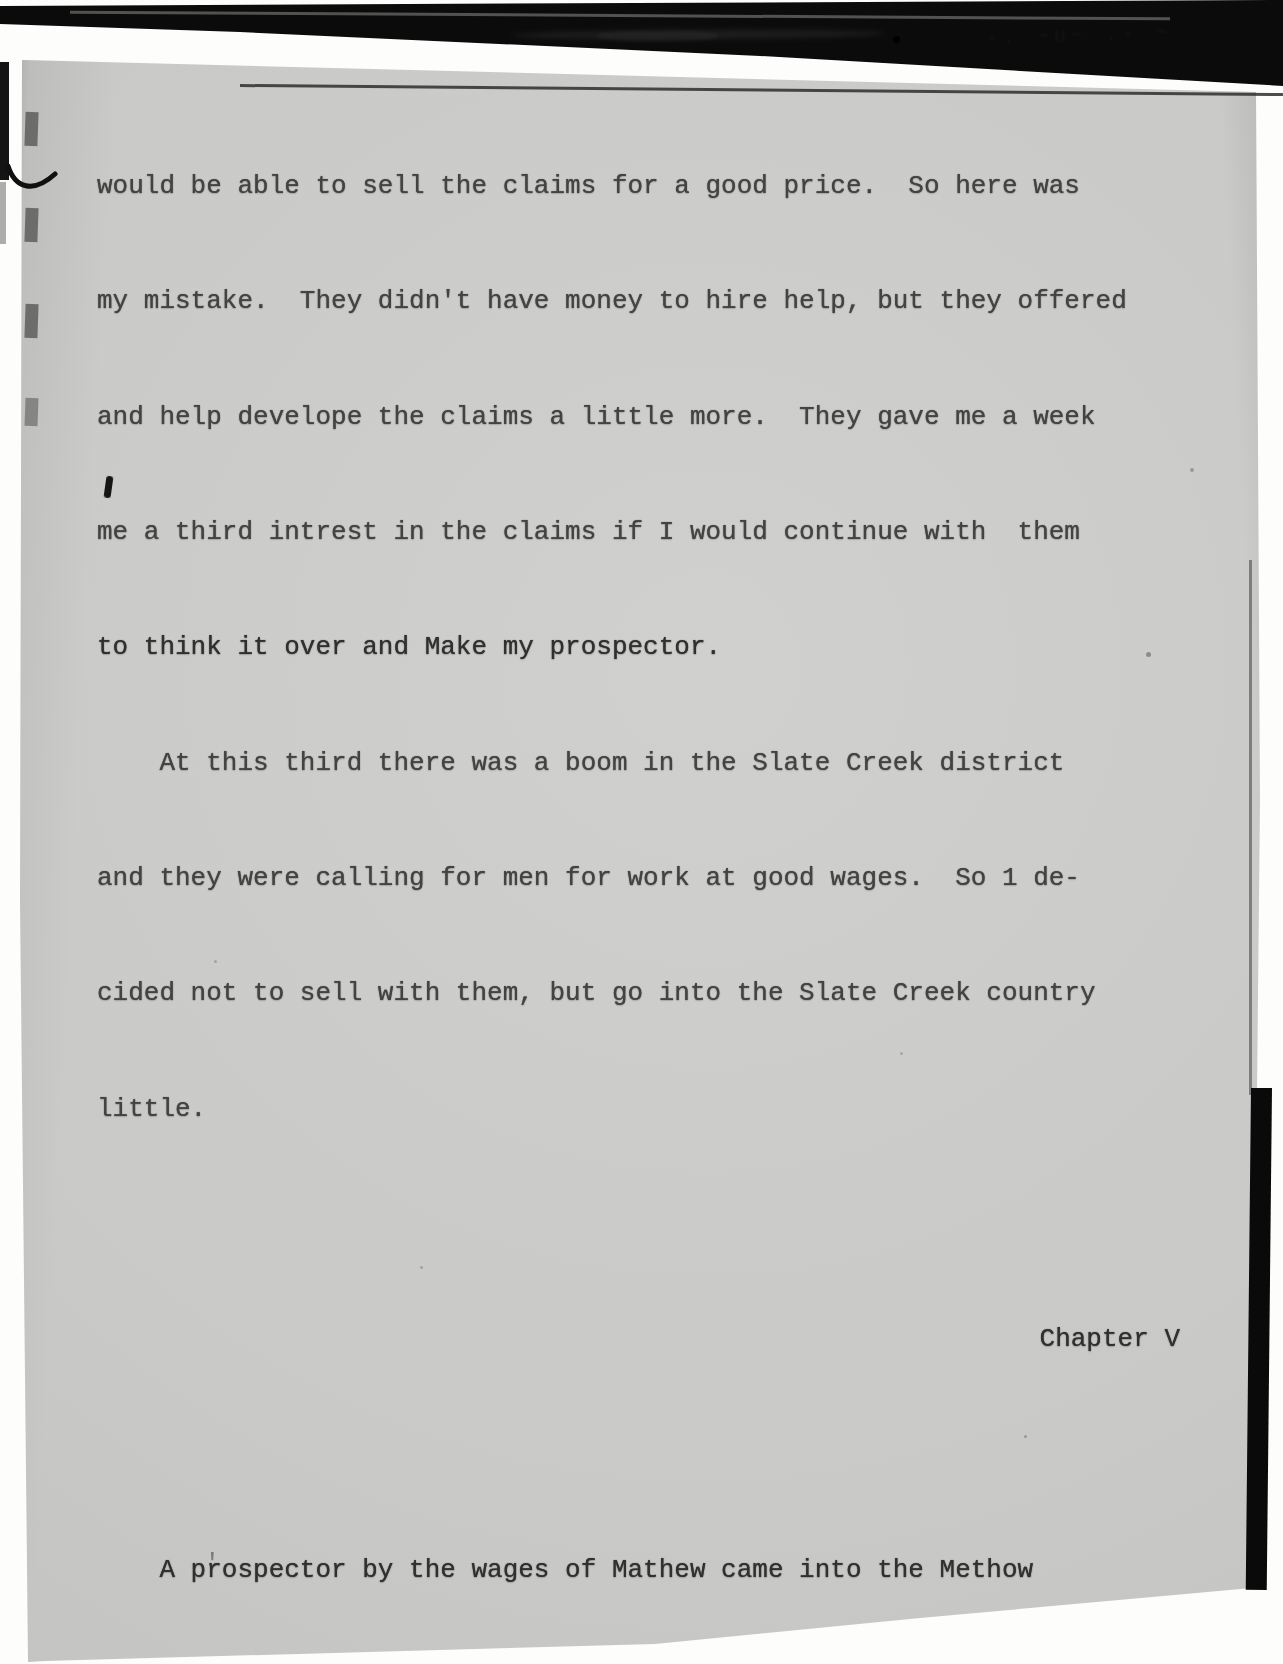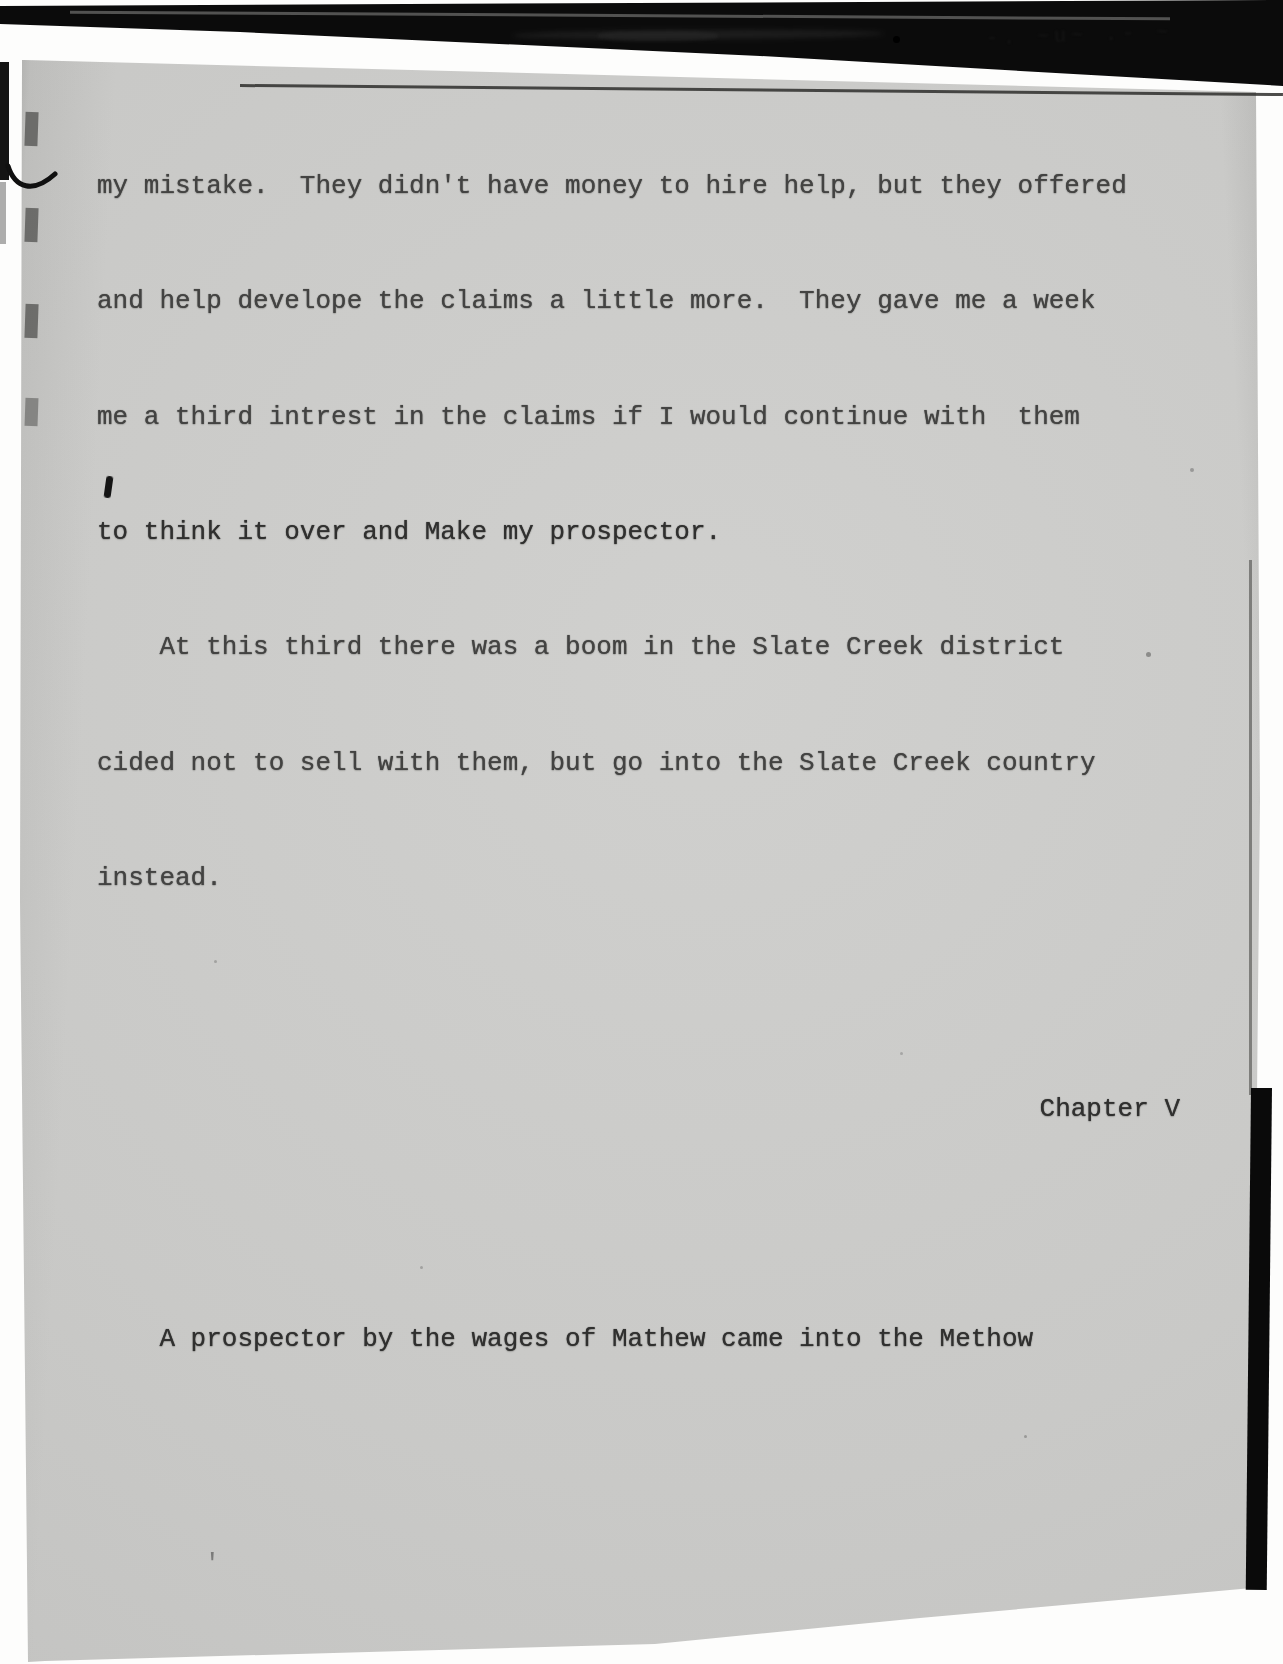--- a/index.html
+++ b/index.html
@@ -99,27 +99,29 @@
   <div class="smudge-dot"></div>
 
   <div class="speck sp1"></div>
   <div class="speck sp2"></div>
   <div class="speck sp3"></div>
   <div class="speck sp4"></div>
   <div class="speck sp5"></div>
   <div class="speck sp6"></div>
 
   <div class="text">
+    <div class="tl fade">would be able to sell the claims for a good price.  So here was</div>
     <div class="tl fade">my mistake.  They didn't have money to hire help, but they offered</div>
     <div class="tl fade">and help develope the claims a little more.  They gave me a week</div>
     <div class="tl fade">me a third intrest in the claims if I would continue with  them</div>
     <div class="tl">to think it over and Make my prospector.</div>
     <div class="tl fade">    At this third there was a boom in the Slate Creek district</div>
+    <div class="tl fade">and they were calling for men for work at good wages.  So 1 de-</div>
     <div class="tl fade">cided not to sell with them, but go into the Slate Creek country</div>
-    <div class="tl fade">instead.</div>
+    <div class="tl fade">little.</div>
     <div class="tl"></div>
     <div class="tl center">Chapter V</div>
     <div class="tl"></div>
     <div class="tl">    A prospector by the wages of Mathew came into the Methow</div>
     
     
     
     
     
     

